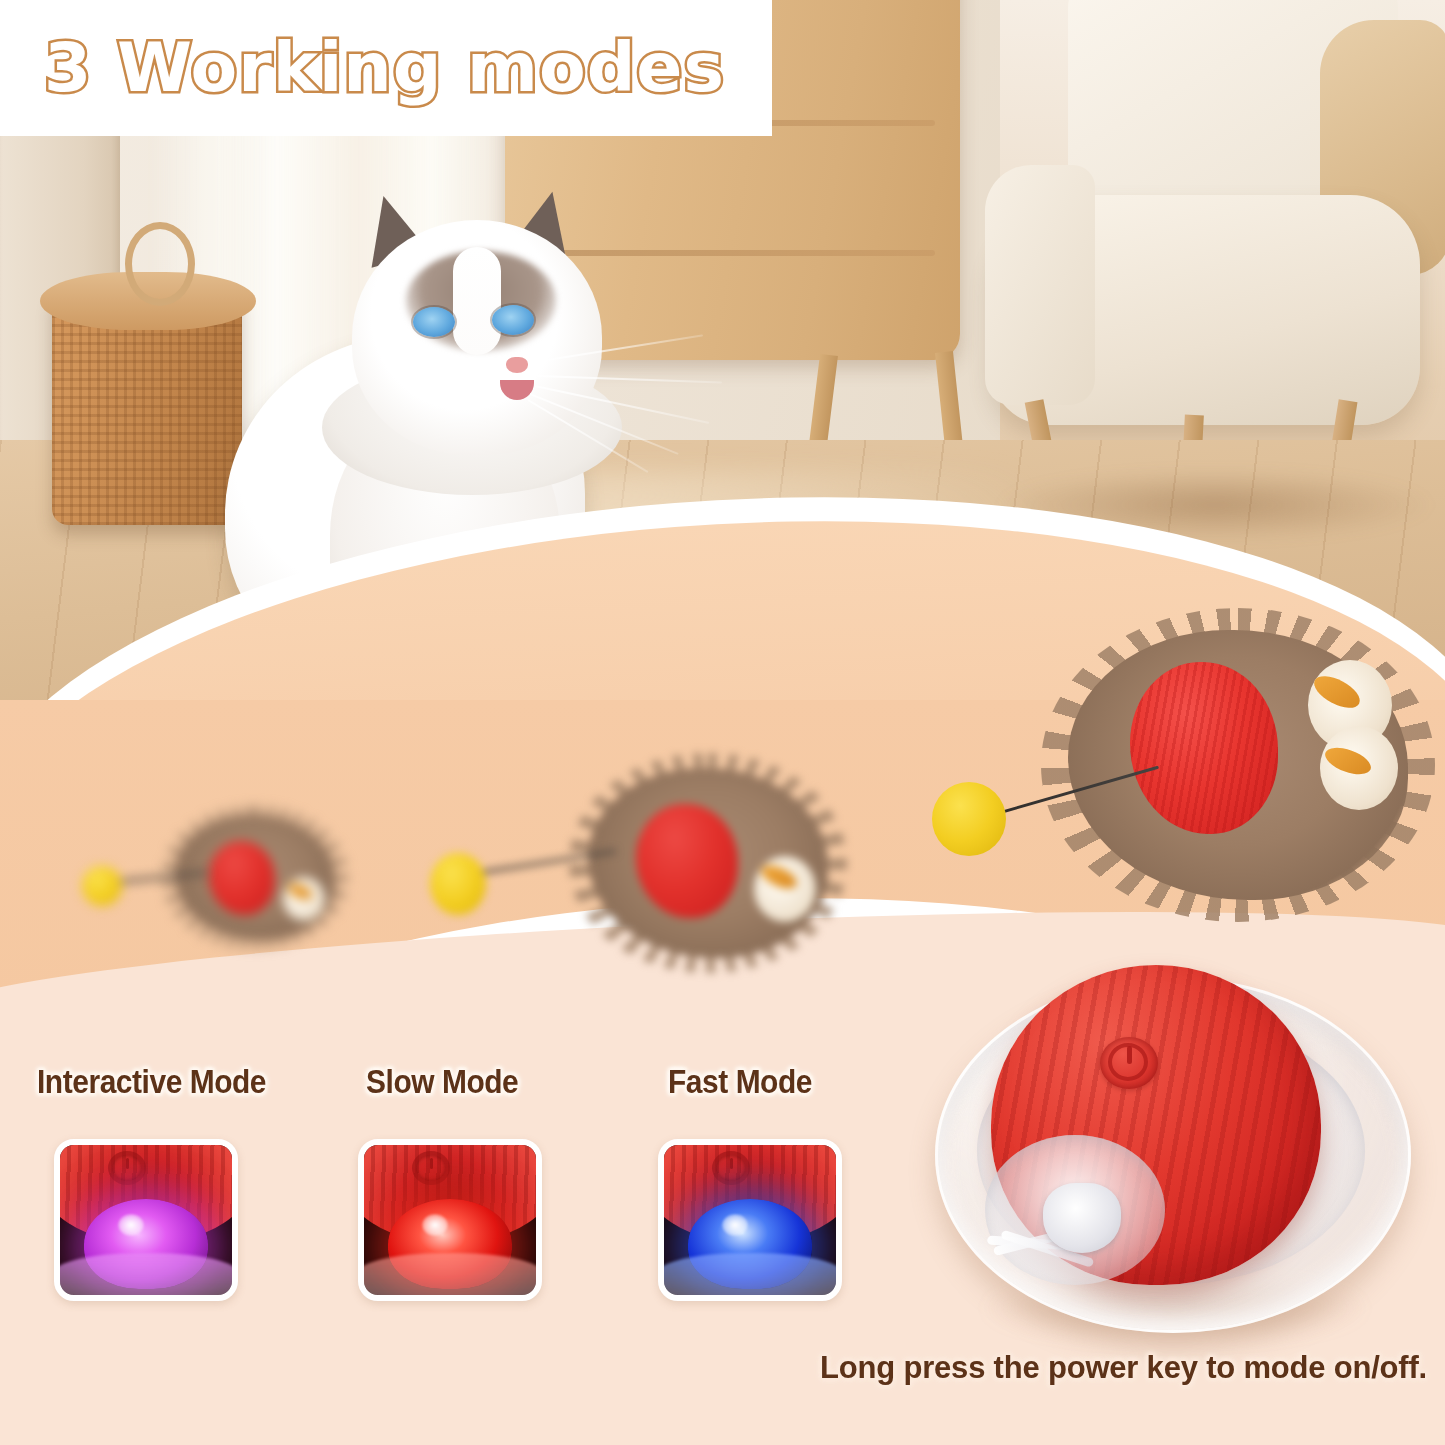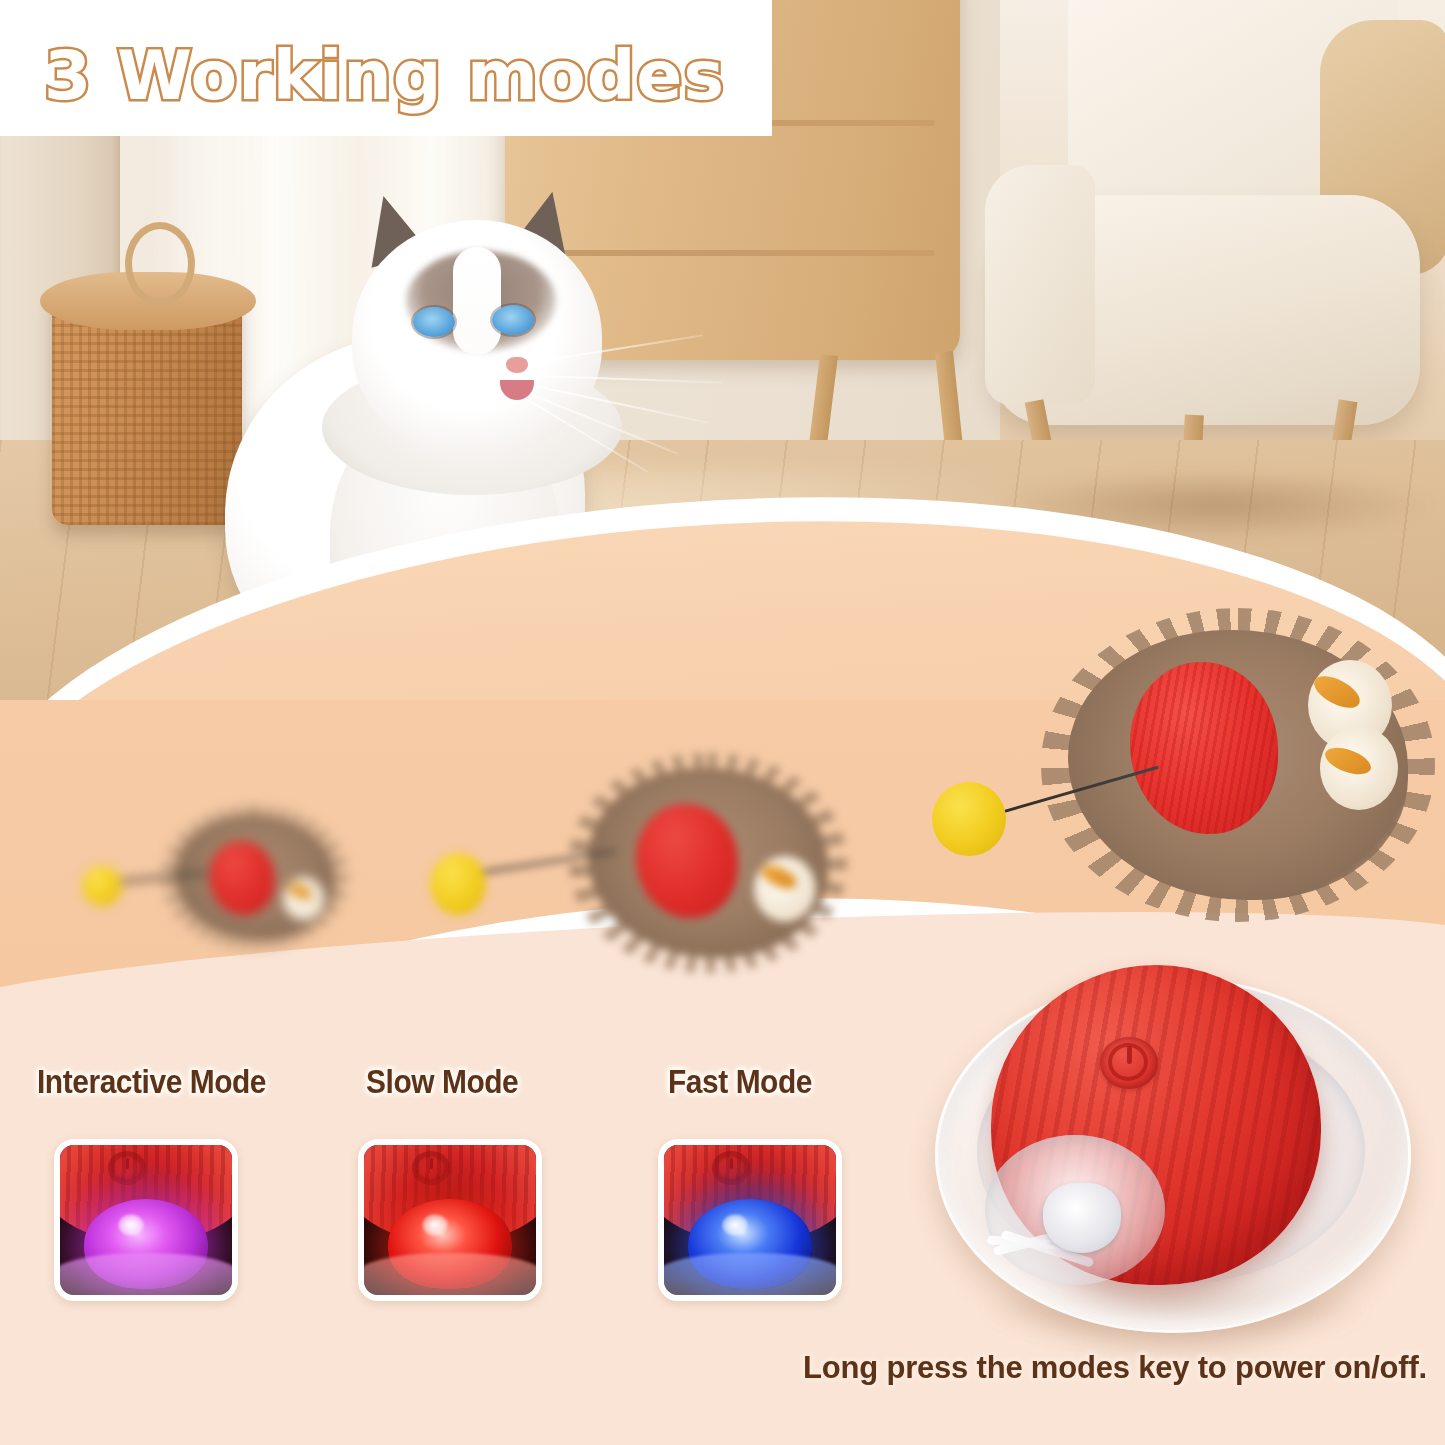--- a/index.html
+++ b/index.html
@@ -206,21 +206,21 @@
     transform-origin:left center;border-radius:2px;
   }
 
   
   .title-banner{
     position:absolute;left:0;top:0;width:772px;height:136px;
     background:#FFFFFF;
     z-index:8;
   }
   .title-text{
-    position:absolute;left:44px;top:36px;
+    position:absolute;left:44px;top:28px;
     font-size:68px;font-weight:bold;
     font-family:"DejaVu Sans",sans-serif;
     color:#FFFFFF;
     letter-spacing:1px;
     -webkit-text-stroke:5px #C98A4B;
     paint-order:stroke fill;
     white-space:nowrap;
     z-index:9;
   }
   .wave-top-white{
@@ -601,18 +601,18 @@
     <div class="hero-spoke" style="left:66px;top:268px;width:100px;transform:rotate(-14deg);"></div>
     <div class="hero-spoke" style="left:62px;top:288px;width:108px;transform:rotate(4deg);"></div>
     <div class="hero-spoke" style="left:72px;top:304px;width:96px;transform:rotate(18deg);"></div>
     <div class="hero-gear"></div>
     <div class="hero-btn">
       <div class="hero-btn-ring"></div>
       <div class="hero-btn-bar"></div>
     </div>
   </div>
 
-  <div class="caption l1">Long press the modes key to power on/off.</div>
+  <div class="caption l1">Long press the power key to mode on/off.</div>
 
   <div class="title-banner"></div>
   <div class="title-text">3 Working modes</div>
 
 </div>
 
 </body></html>

